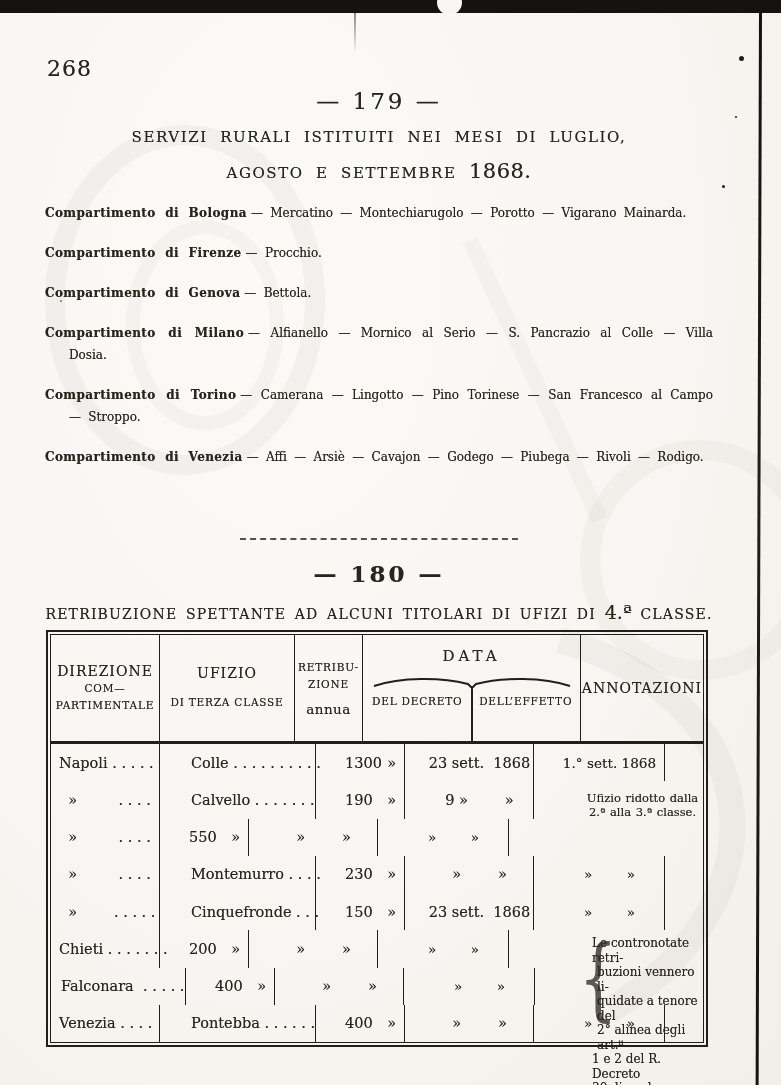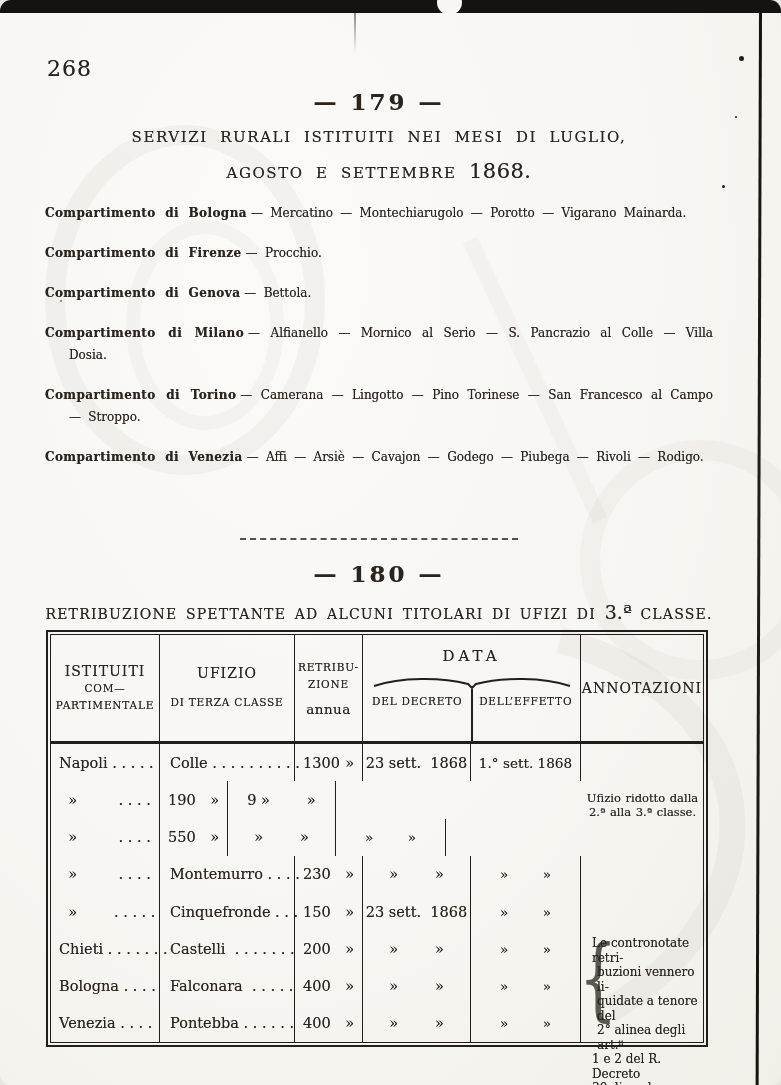--- a/index.html
+++ b/index.html
@@ -3,38 +3,37 @@
 <meta charset="utf-8">
 <style>
   html,body{margin:0;padding:0;}
   body{width:781px;height:1085px;background:#e8e6e0;}
   .sheet{
     position:relative;width:781px;height:1085px;overflow:hidden;
     background:radial-gradient(ellipse at 35% 25%, #fbfaf7 0%, #f8f6f2 55%, #f2efe9 100%);
     font-family:"DejaVu Serif","Liberation Serif",serif;
     color:#29241e;
     text-shadow:0 0 .5px rgba(43,35,26,.6);
-    border-radius:11px;
   }
   
   .top-band{position:absolute;left:0;top:0;width:781px;height:13px;background:#161210;}
   .punch-hole{position:absolute;left:437px;top:-10px;width:25px;height:25px;border-radius:50%;background:#f8f6f2;}
   .fold-mark{position:absolute;left:354px;top:13px;width:2px;height:40px;background:linear-gradient(rgba(50,42,34,.55),rgba(50,42,34,0));}
   .page-edge{position:absolute;left:759px;top:11px;width:3px;height:1080px;transform:rotate(.18deg);transform-origin:top;
     background:linear-gradient(180deg,#14110f 0%,#221d18 45%,#171310 100%);}
   .speck{position:absolute;border-radius:50%;background:#211c17;}
   .s1{left:739px;top:56px;width:5px;height:5px;}
   .s2{left:722px;top:185px;width:3px;height:3px;}
   .s3{left:735px;top:116px;width:2px;height:2px;}
   .s4{left:60px;top:300px;width:2px;height:2px;opacity:.6;}
   .watermark{position:absolute;left:0;top:0;pointer-events:none;}
   
   .page-number{position:absolute;left:47px;top:56px;font-size:22px;letter-spacing:1px;}
   .content{position:absolute;left:45px;top:0;width:668px;}
-  .h-num{position:absolute;top:88px;width:100%;text-align:center;font-size:23px;font-weight:bold;letter-spacing:3px;}
+  .h-num{position:absolute;top:88px;width:100%;text-align:center;font-size:23px;font-weight:normal;letter-spacing:3px;}
   .sub1{position:absolute;top:128px;width:100%;text-align:center;font-size:15px;letter-spacing:1.6px;word-spacing:6px;}
   .sub2{position:absolute;top:159px;width:100%;text-align:center;font-size:15px;letter-spacing:1.6px;word-spacing:6px;}
   .sub2 .year{font-size:21px;letter-spacing:.5px;}
   .paras{position:absolute;top:202px;width:100%;}
   .para{margin:0 0 18px 0;font-size:12px;line-height:22px;word-spacing:3.5px;text-align:justify;
         padding-left:24px;text-indent:-24px;}
   .para .lead{font-weight:bold;letter-spacing:.4px;word-spacing:5px;margin-right:4px;}
   .rule-divider{position:absolute;top:538px;left:50%;transform:translateX(-50%);width:278px;border-top:2.5px dashed #39332c;opacity:.85;}
   .h-num2{position:absolute;top:560px;width:100%;text-align:center;font-size:23px;font-weight:bold;letter-spacing:3px;}
   .tbl-title{position:absolute;top:601px;width:100%;text-align:center;font-size:14px;letter-spacing:1.2px;word-spacing:3px;}
@@ -53,21 +52,21 @@
   .th-sub{font-size:10.5px;letter-spacing:.8px;}
   .th-line{line-height:17px;}
   .gap8{height:8px;} .gap12{height:12px;}
   .annua{font-size:13.5px;letter-spacing:.5px;}
   .data-label{position:absolute;top:12px;width:100%;text-align:center;font-size:15px;letter-spacing:4px;}
   .data-brace{position:absolute;top:40px;left:8px;}
   .data-subs{position:absolute;top:60px;left:0;width:100%;display:flex;}
   .data-subs .ds{width:50%;font-size:10.5px;letter-spacing:.8px;text-align:center;}
   .data-vline{position:absolute;left:108px;top:54px;bottom:0;width:1.5px;background:#231e19;}
   .tbody{flex:1;position:relative;display:flex;flex-direction:column;}
-  .tr{flex:1;display:flex;align-items:stretch;}
+  .tr{flex:1;display:flex;align-items:stretch;gap:21px;}
   .td{box-sizing:border-box;border-right:1.5px solid #231e19;display:flex;align-items:center;white-space:pre;font-size:14.5px;}
   .td.c1{width:109px;padding-left:8px;}
   .td.c2{width:135px;padding-left:10px;}
   .td.c3{width:68px;justify-content:space-between;padding:0 8px;}
   .td.c4{width:108px;justify-content:center;}
   .td.c5{width:110px;justify-content:center;font-size:13.6px;}
   .annotations{position:absolute;right:0;top:0;bottom:0;width:121px;margin-top:32px;}
   .note1{position:absolute;top:16px;left:0;width:100%;text-align:center;font-size:11.5px;line-height:13.5px;word-spacing:1px;}
   .note2{position:absolute;top:160px;left:10px;width:108px;font-size:12px;line-height:14.5px;}
   .note2 .ln{display:block;}
@@ -111,30 +110,30 @@
       <p class="para"><span class="lead">Compartimento di Firenze</span><span>— Procchio.</span></p>
       <p class="para"><span class="lead">Compartimento di Genova</span><span>— Bettola.</span></p>
       <p class="para"><span class="lead">Compartimento di Milano</span><span>— Alfianello — Mornico al Serio — S. Pancrazio al Colle — Villa Dosia.</span></p>
       <p class="para"><span class="lead">Compartimento di Torino</span><span>— Camerana — Lingotto — Pino Torinese — San Francesco al Campo — Stroppo.</span></p>
       <p class="para"><span class="lead">Compartimento di Venezia</span><span>— Affi — Arsiè — Cavajon — Godego — Piubega — Rivoli — Rodigo.</span></p>
     </div>
 
     <div class="rule-divider"></div>
 
     <div class="h-num2">— 180 —</div>
-    <div class="tbl-title"><span>RETRIBUZIONE SPETTANTE AD ALCUNI TITOLARI DI UFIZI DI </span><span class="big">3.ª</span><span> CLASSE.</span></div>
+    <div class="tbl-title"><span>RETRIBUZIONE SPETTANTE AD ALCUNI TITOLARI DI UFIZI DI </span><span class="big">4.ª</span><span> CLASSE.</span></div>
   </div>
 
   <div class="tbl">
     <div class="tbl-frame">
       <div class="tbl-inner">
 
         <div class="thead">
           <div class="th w1">
-            <div class="th-main th-line">ISTITUITI</div>
+            <div class="th-main th-line">DIREZIONE</div>
             <div class="th-sub th-line">COM—</div>
             <div class="th-sub th-line">PARTIMENTALE</div>
           </div>
           <div class="th w2">
             <div class="th-main th-line">UFIZIO</div>
             <div class="gap12"></div>
             <div class="th-sub th-line">DI TERZA CLASSE</div>
           </div>
           <div class="th w3">
             <div class="th-sub th-line">RETRIBU-</div>
@@ -161,20 +160,21 @@
         <div class="tbody">
           <div class="tr">
             <div class="td c1">Napoli . . . . .</div>
             <div class="td c2">Colle . . . . . . . . . .</div>
             <div class="td c3"><span>1300</span><span>»</span></div>
             <div class="td c4">23 sett.  1868</div>
             <div class="td c5">1.° sett. 1868</div>
           </div>
           <div class="tr">
             <div class="td c1">  »         . . . .</div>
+            <div class="td c2">Calvello . . . . . . .</div>
             <div class="td c3"><span>190</span><span>»</span></div>
             <div class="td c4">9 »        »</div>
           </div>
           <div class="tr">
             <div class="td c1">  »         . . . .</div>
             <div class="td c3"><span>550</span><span>»</span></div>
             <div class="td c4">»        »</div>
             <div class="td c5">»        »</div>
           </div>
           <div class="tr">
@@ -186,27 +186,25 @@
           </div>
           <div class="tr">
             <div class="td c1">  »        . . . . .</div>
             <div class="td c2">Cinquefronde . . .</div>
             <div class="td c3"><span>150</span><span>»</span></div>
             <div class="td c4">23 sett.  1868</div>
             <div class="td c5">»        »</div>
           </div>
           <div class="tr">
             <div class="td c1">Chieti . . . . . . .</div>
-            <div class="td c2">Castelli  . . . . . . .</div>
             <div class="td c3"><span>200</span><span>»</span></div>
             <div class="td c4">»        »</div>
             <div class="td c5">»        »</div>
           </div>
           <div class="tr">
-            <div class="td c1">Bologna . . . .</div>
             <div class="td c2">Falconara  . . . . .</div>
             <div class="td c3"><span>400</span><span>»</span></div>
             <div class="td c4">»        »</div>
             <div class="td c5">»        »</div>
           </div>
           <div class="tr">
             <div class="td c1">Venezia . . . .</div>
             <div class="td c2">Pontebba . . . . . .</div>
             <div class="td c3"><span>400</span><span>»</span></div>
             <div class="td c4">»        »</div>

